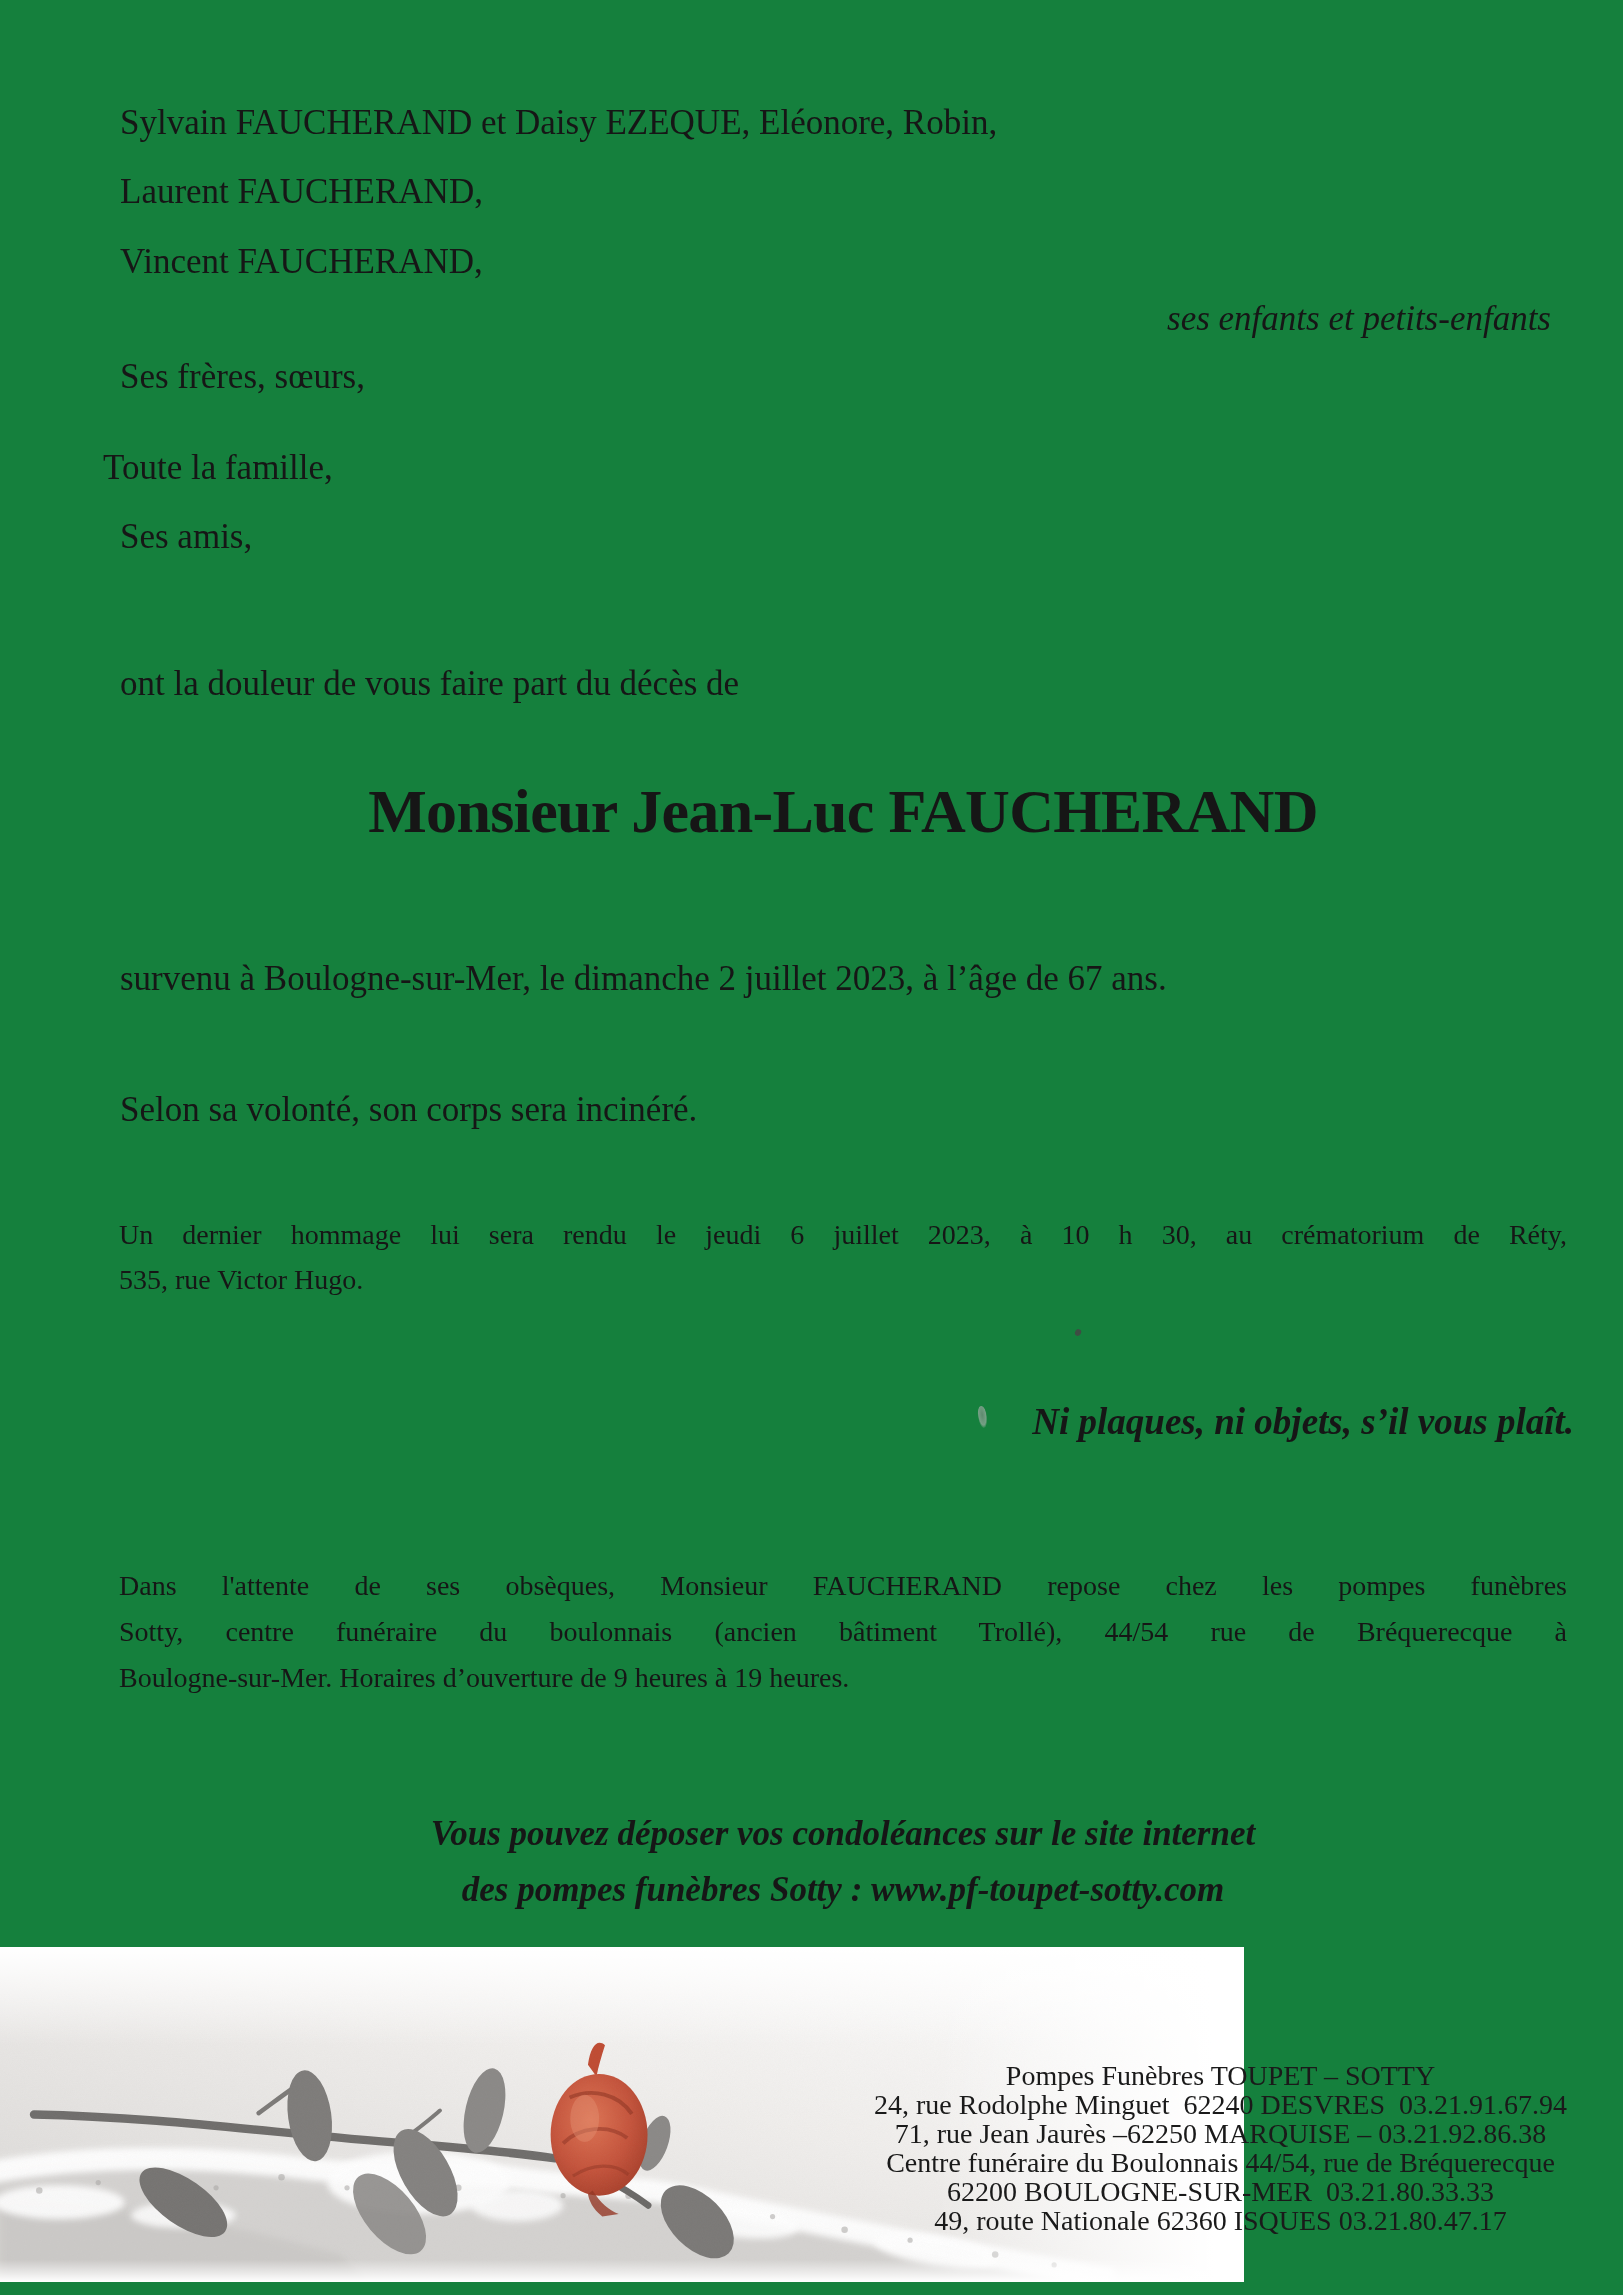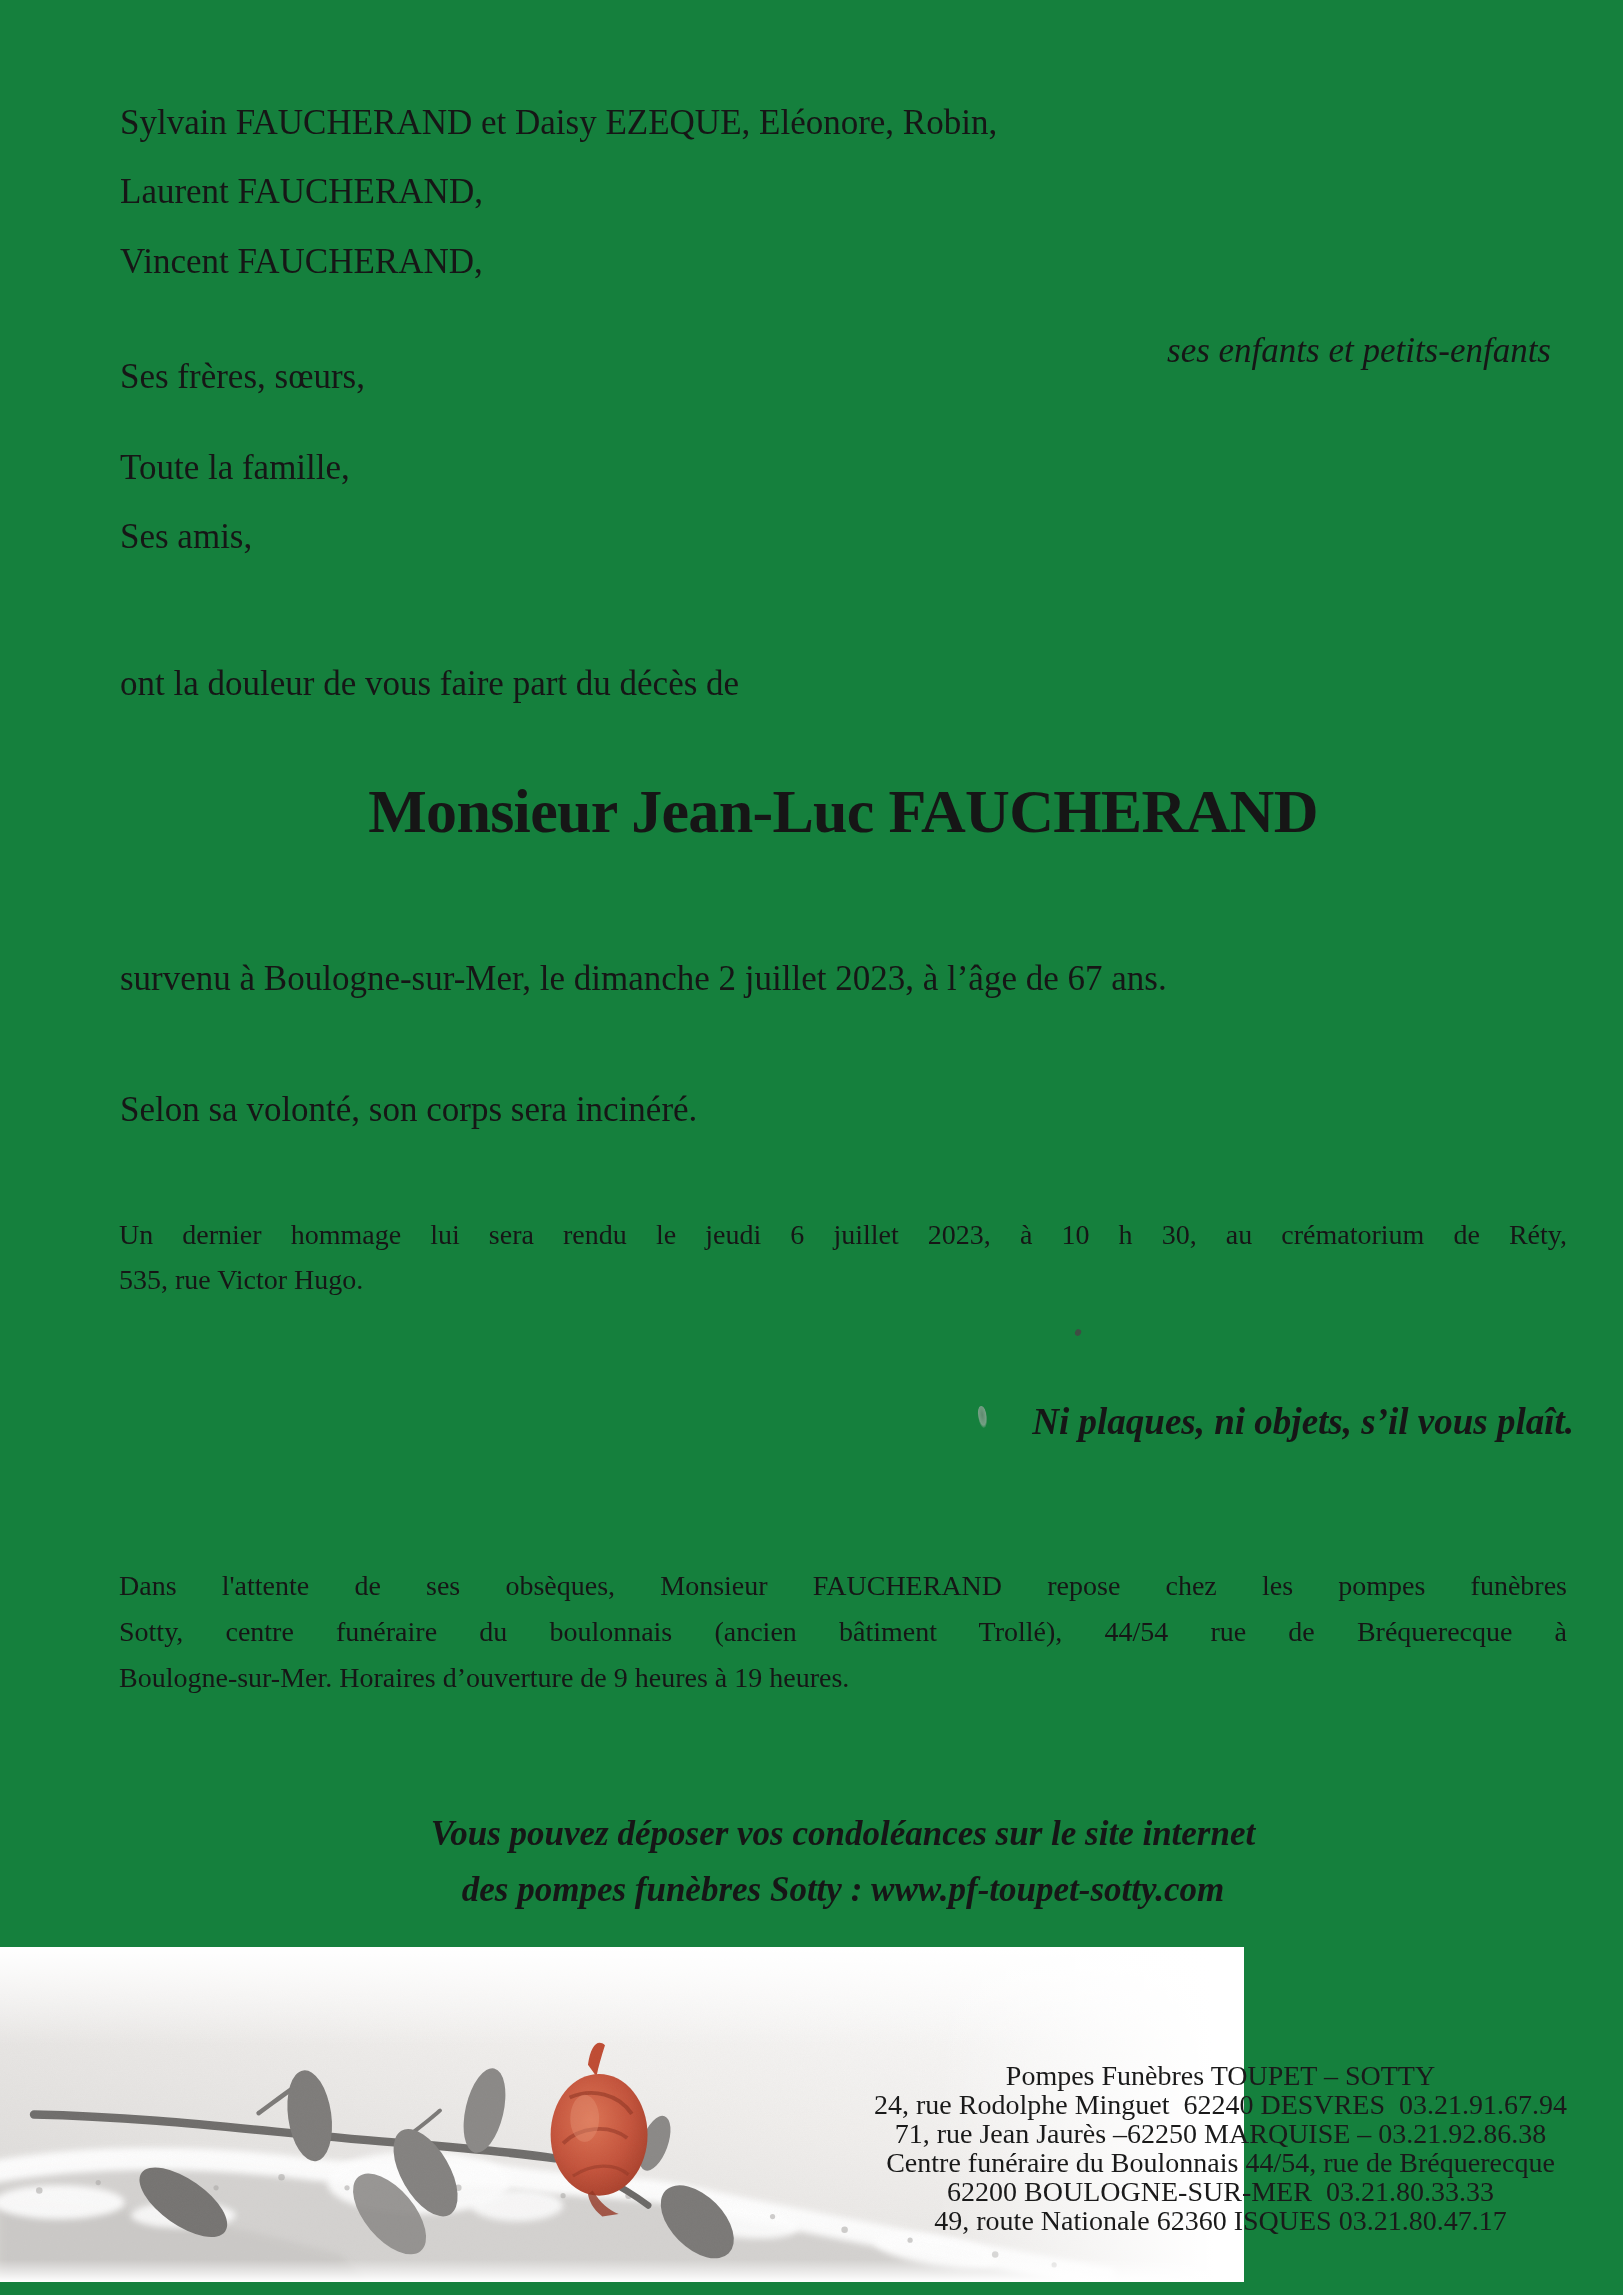--- a/index.html
+++ b/index.html
@@ -44,24 +44,24 @@
 </style>
 </head>
 <body>
 
 <div class="page">
 
   <div class="line" style="left:120px;top:102px;">Sylvain FAUCHERAND et Daisy EZEQUE, Eléonore, Robin,</div>
   <div class="line" style="left:120px;top:171px;">Laurent FAUCHERAND,</div>
   <div class="line" style="left:120px;top:241px;">Vincent FAUCHERAND,</div>
 
-  <div class="line i" style="right:72px;top:298px;margin-top:32px;">ses enfants et petits-enfants</div>
+  <div class="line i" style="right:72px;top:298px;">ses enfants et petits-enfants</div>
 
   <div class="line" style="left:120px;top:356px;">Ses frères, sœurs,</div>
-  <div class="line" style="left:120px;top:447px;text-align:right;">Toute la famille,</div>
+  <div class="line" style="left:103px;top:447px;text-align:right;">Toute la famille,</div>
   <div class="line" style="left:120px;top:516px;">Ses amis,</div>
 
   <div class="line" style="left:120px;top:663px;">ont la douleur de vous faire part du décès de</div>
 
   <div class="title" style="top:760px;margin-top:20px;">Monsieur Jean-Luc FAUCHERAND</div>
 
   <div class="line" style="left:120px;top:958px;">survenu à Boulogne-sur-Mer, le dimanche 2 juillet 2023, à l’âge de 67 ans.</div>
 
   <div class="line" style="left:120px;top:1089px;">Selon sa volonté, son corps sera incinéré.</div>
 

